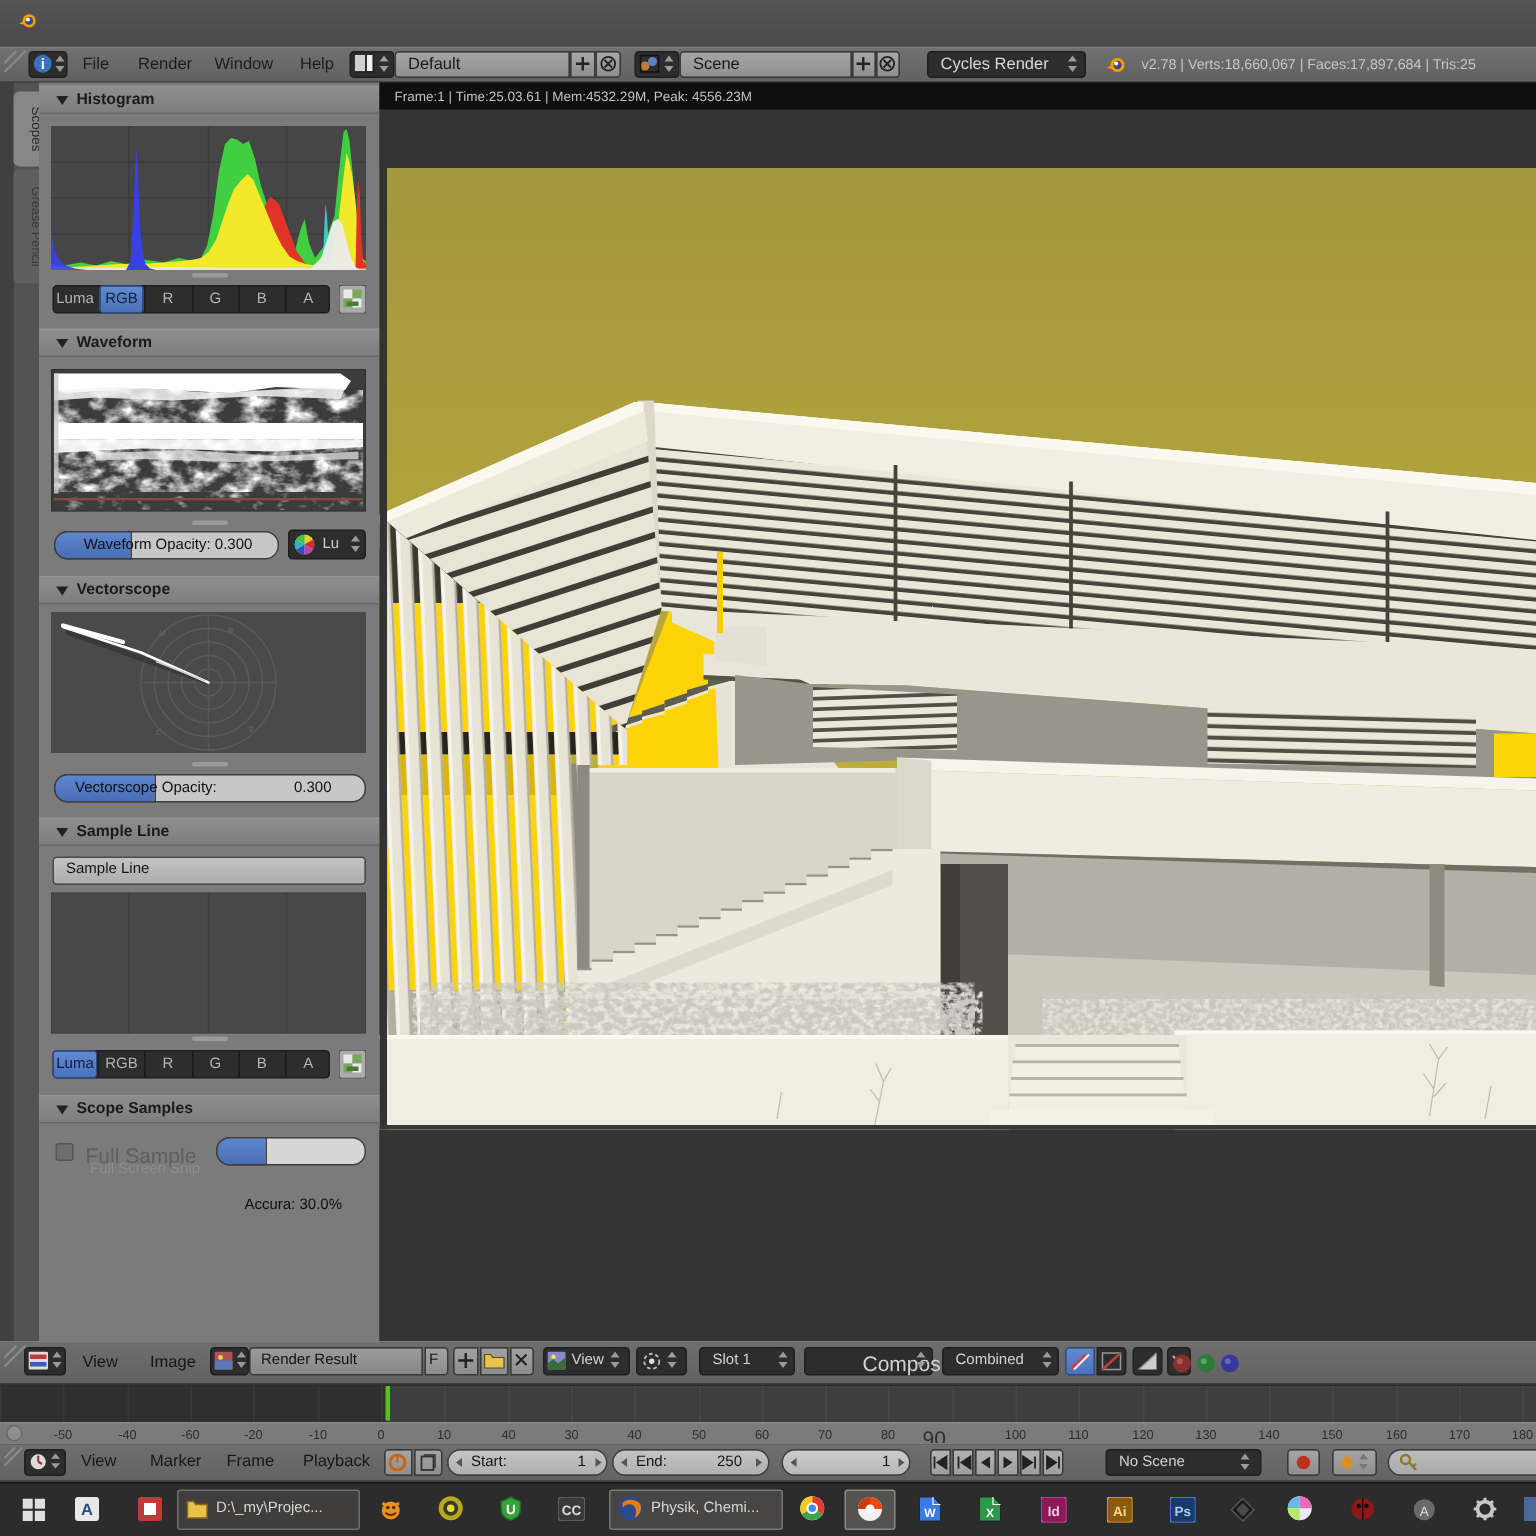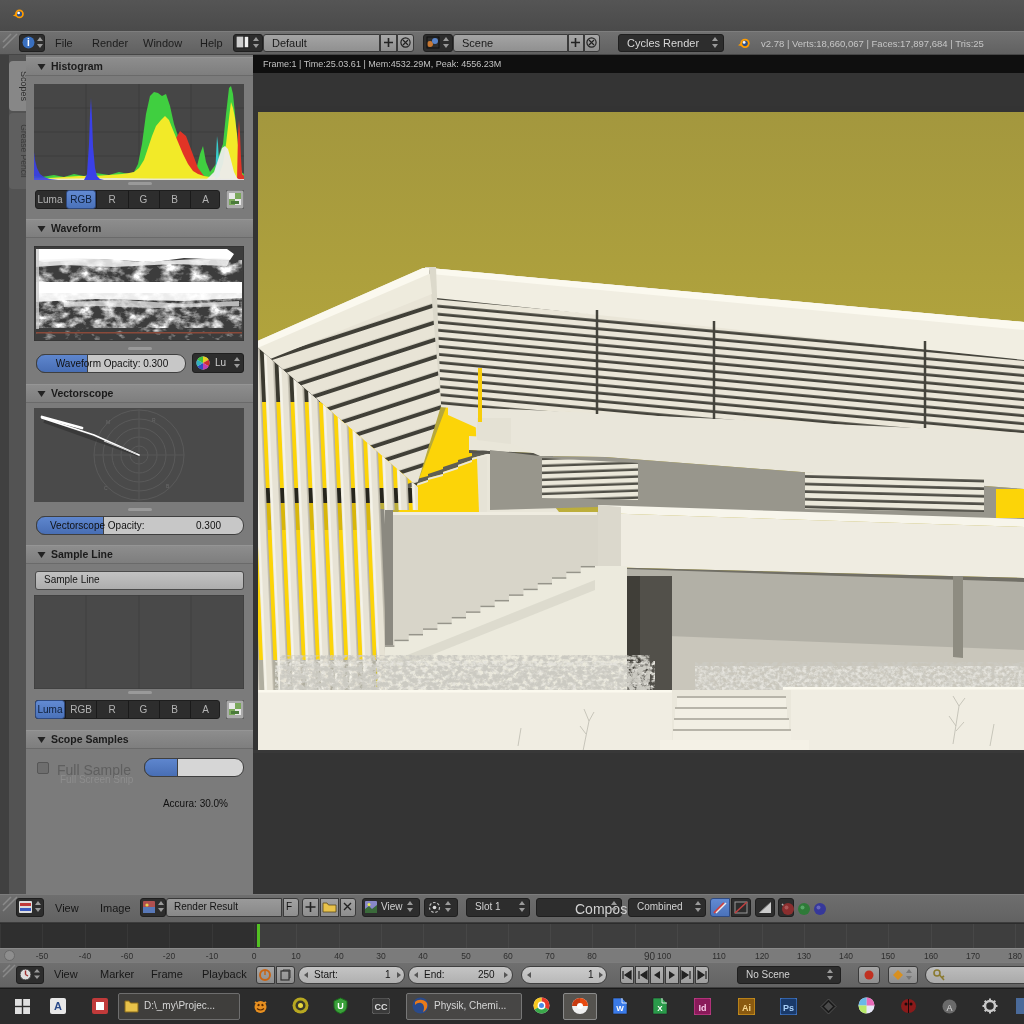--- a/index.html
+++ b/index.html
@@ -612,22 +612,22 @@
 <div class="txt" style="left:192px;top:951px;width:40px;text-align:center;font-size:8.5px;color:#2e2e2e;">-10</div>
 <div class="txt" style="left:234px;top:951px;width:40px;text-align:center;font-size:8.5px;color:#2e2e2e;">0</div>
 <div class="txt" style="left:276px;top:951px;width:40px;text-align:center;font-size:8.5px;color:#2e2e2e;">10</div>
 <div class="txt" style="left:319px;top:951px;width:40px;text-align:center;font-size:8.5px;color:#2e2e2e;">40</div>
 <div class="txt" style="left:361px;top:951px;width:40px;text-align:center;font-size:8.5px;color:#2e2e2e;">30</div>
 <div class="txt" style="left:403px;top:951px;width:40px;text-align:center;font-size:8.5px;color:#2e2e2e;">40</div>
 <div class="txt" style="left:446px;top:951px;width:40px;text-align:center;font-size:8.5px;color:#2e2e2e;">50</div>
 <div class="txt" style="left:488px;top:951px;width:40px;text-align:center;font-size:8.5px;color:#2e2e2e;">60</div>
 <div class="txt" style="left:530px;top:951px;width:40px;text-align:center;font-size:8.5px;color:#2e2e2e;">70</div>
 <div class="txt" style="left:572px;top:951px;width:40px;text-align:center;font-size:8.5px;color:#2e2e2e;">80</div>
-<div class="txt" style="left:615px;top:951px;width:40px;text-align:right;font-size:10px;color:#2e2e2e;">90</div>
-<div class="txt" style="left:657px;top:951px;width:40px;text-align:left;font-size:8.5px;color:#2e2e2e;">100</div>
+<div class="txt" style="left:615px;top:951px;width:40px;text-align:left;font-size:14px;color:#2e2e2e;">90</div>
+<div class="txt" style="left:657px;top:951px;width:40px;text-align:center;font-size:8.5px;color:#2e2e2e;">100</div>
 <div class="txt" style="left:699px;top:951px;width:40px;text-align:center;font-size:8.5px;color:#2e2e2e;">110</div>
 <div class="txt" style="left:742px;top:951px;width:40px;text-align:center;font-size:8.5px;color:#2e2e2e;">120</div>
 <div class="txt" style="left:784px;top:951px;width:40px;text-align:center;font-size:8.5px;color:#2e2e2e;">130</div>
 <div class="txt" style="left:826px;top:951px;width:40px;text-align:center;font-size:8.5px;color:#2e2e2e;">140</div>
 <div class="txt" style="left:868px;top:951px;width:40px;text-align:center;font-size:8.5px;color:#2e2e2e;">150</div>
 <div class="txt" style="left:911px;top:951px;width:40px;text-align:center;font-size:8.5px;color:#2e2e2e;">160</div>
 <div class="txt" style="left:953px;top:951px;width:40px;text-align:center;font-size:8.5px;color:#2e2e2e;">170</div>
 <div class="txt" style="left:995px;top:951px;width:40px;text-align:center;font-size:8.5px;color:#2e2e2e;">180</div>
 
 <div class="abs" style="left:0;top:962px;width:1024px;height:26px;background:linear-gradient(#6f6f6f,#636363);border-top:1px solid #7d7d7d;border-bottom:1px solid #404040;"></div>

